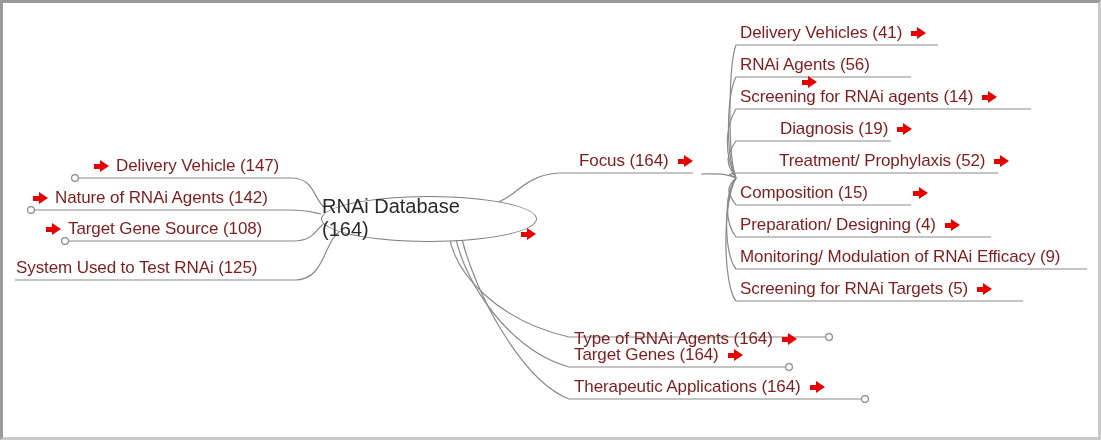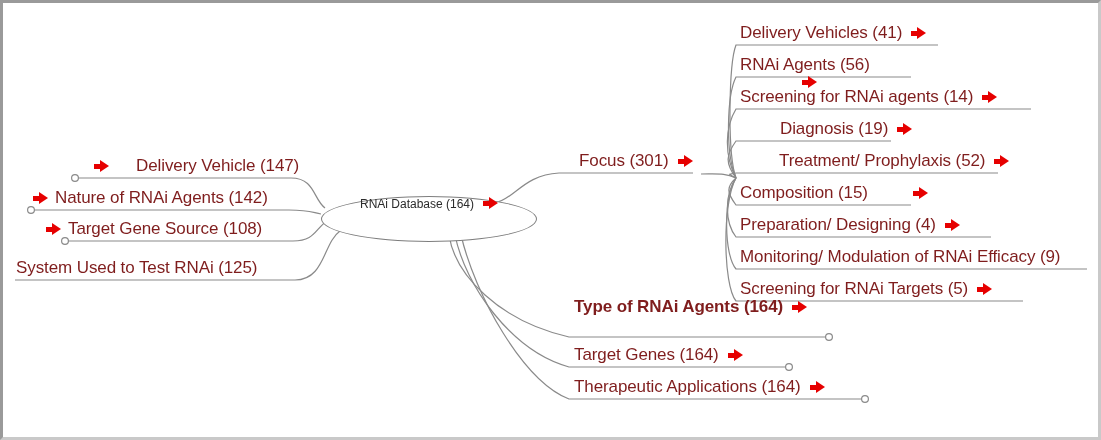--- a/index.html
+++ b/index.html
@@ -47,27 +47,27 @@
     width:0;height:0;
     border-top:6.5px solid transparent;
     border-bottom:6.5px solid transparent;
     border-left:9px solid #e60000;
   }
   .arrow.pre{margin-right:7px;}
   .arrow.post{margin-left:9px;}
 
   .center-node{
     position:absolute;
-    display:flex;align-items:flex-start;justify-content:center;
+    display:flex;align-items:flex-end;justify-content:center;
     box-sizing:border-box;
     border:1.4px solid #7d7d7d;
     border-radius:50%;
     background:#ffffff;
     color:#2b2b2b;
-    font-size:12px;
+    font-size:20px;
     z-index:4;
   }
 </style>
 </head>
 <body>
 
 <div id="frame">
   <div id="canvas">
 
     <svg id="edges" viewBox="0 0 1101 440" xmlns="http://www.w3.org/2000/svg">
@@ -108,41 +108,41 @@
         <circle cx="786" cy="364" r="3.4"></circle>
         <circle cx="862" cy="396" r="3.4"></circle>
       </g>
     </svg>
 
     <div class="center-node" style="left:318px;top:193px;width:216px;height:46px;">
       <span class="lbl">RNAi Database (164)</span>
       <span class="arrow post"></span>
     </div>
 
-    <div class="node" style="left:91px;top:152px;gap:20px;">
+    <div class="node" style="left:91px;top:152px;">
       <span class="arrow pre"></span>
       <span class="lbl">Delivery Vehicle (147)</span>
     </div>
 
     <div class="node" style="left:30px;top:184px;">
       <span class="arrow pre"></span>
       <span class="lbl">Nature of RNAi Agents (142)</span>
     </div>
 
     <div class="node" style="left:43px;top:215px;">
       <span class="arrow pre"></span>
       <span class="lbl">Target Gene Source (108)</span>
     </div>
 
     <div class="node" style="left:13px;top:254px;">
       <span class="lbl">System Used to Test RNAi (125)</span>
     </div>
 
     <div class="node" style="left:576px;top:147px;">
-      <span class="lbl">Focus (301)</span>
+      <span class="lbl">Focus (164)</span>
       <span class="arrow post"></span>
     </div>
 
     <div class="node" style="left:737px;top:19px;">
       <span class="lbl">Delivery Vehicles (41)</span>
       <span class="arrow post"></span>
     </div>
 
     <div class="node" style="left:737px;top:51px;flex-direction:column;">
       <span class="lbl">RNAi Agents (56)</span>
@@ -176,21 +176,21 @@
 
     <div class="node" style="left:737px;top:243px;">
       <span class="lbl">Monitoring/ Modulation of RNAi Efficacy (9)</span>
     </div>
 
     <div class="node" style="left:737px;top:275px;">
       <span class="lbl">Screening for RNAi Targets (5)</span>
       <span class="arrow post"></span>
     </div>
 
-    <div class="node" style="left:571px;top:293px;font-weight:bold;">
+    <div class="node" style="left:571px;top:325px;">
       <span class="lbl">Type of RNAi Agents (164)</span>
       <span class="arrow post"></span>
     </div>
 
     <div class="node" style="left:571px;top:341px;">
       <span class="lbl">Target Genes (164)</span>
       <span class="arrow post"></span>
     </div>
 
     <div class="node" style="left:571px;top:373px;">

